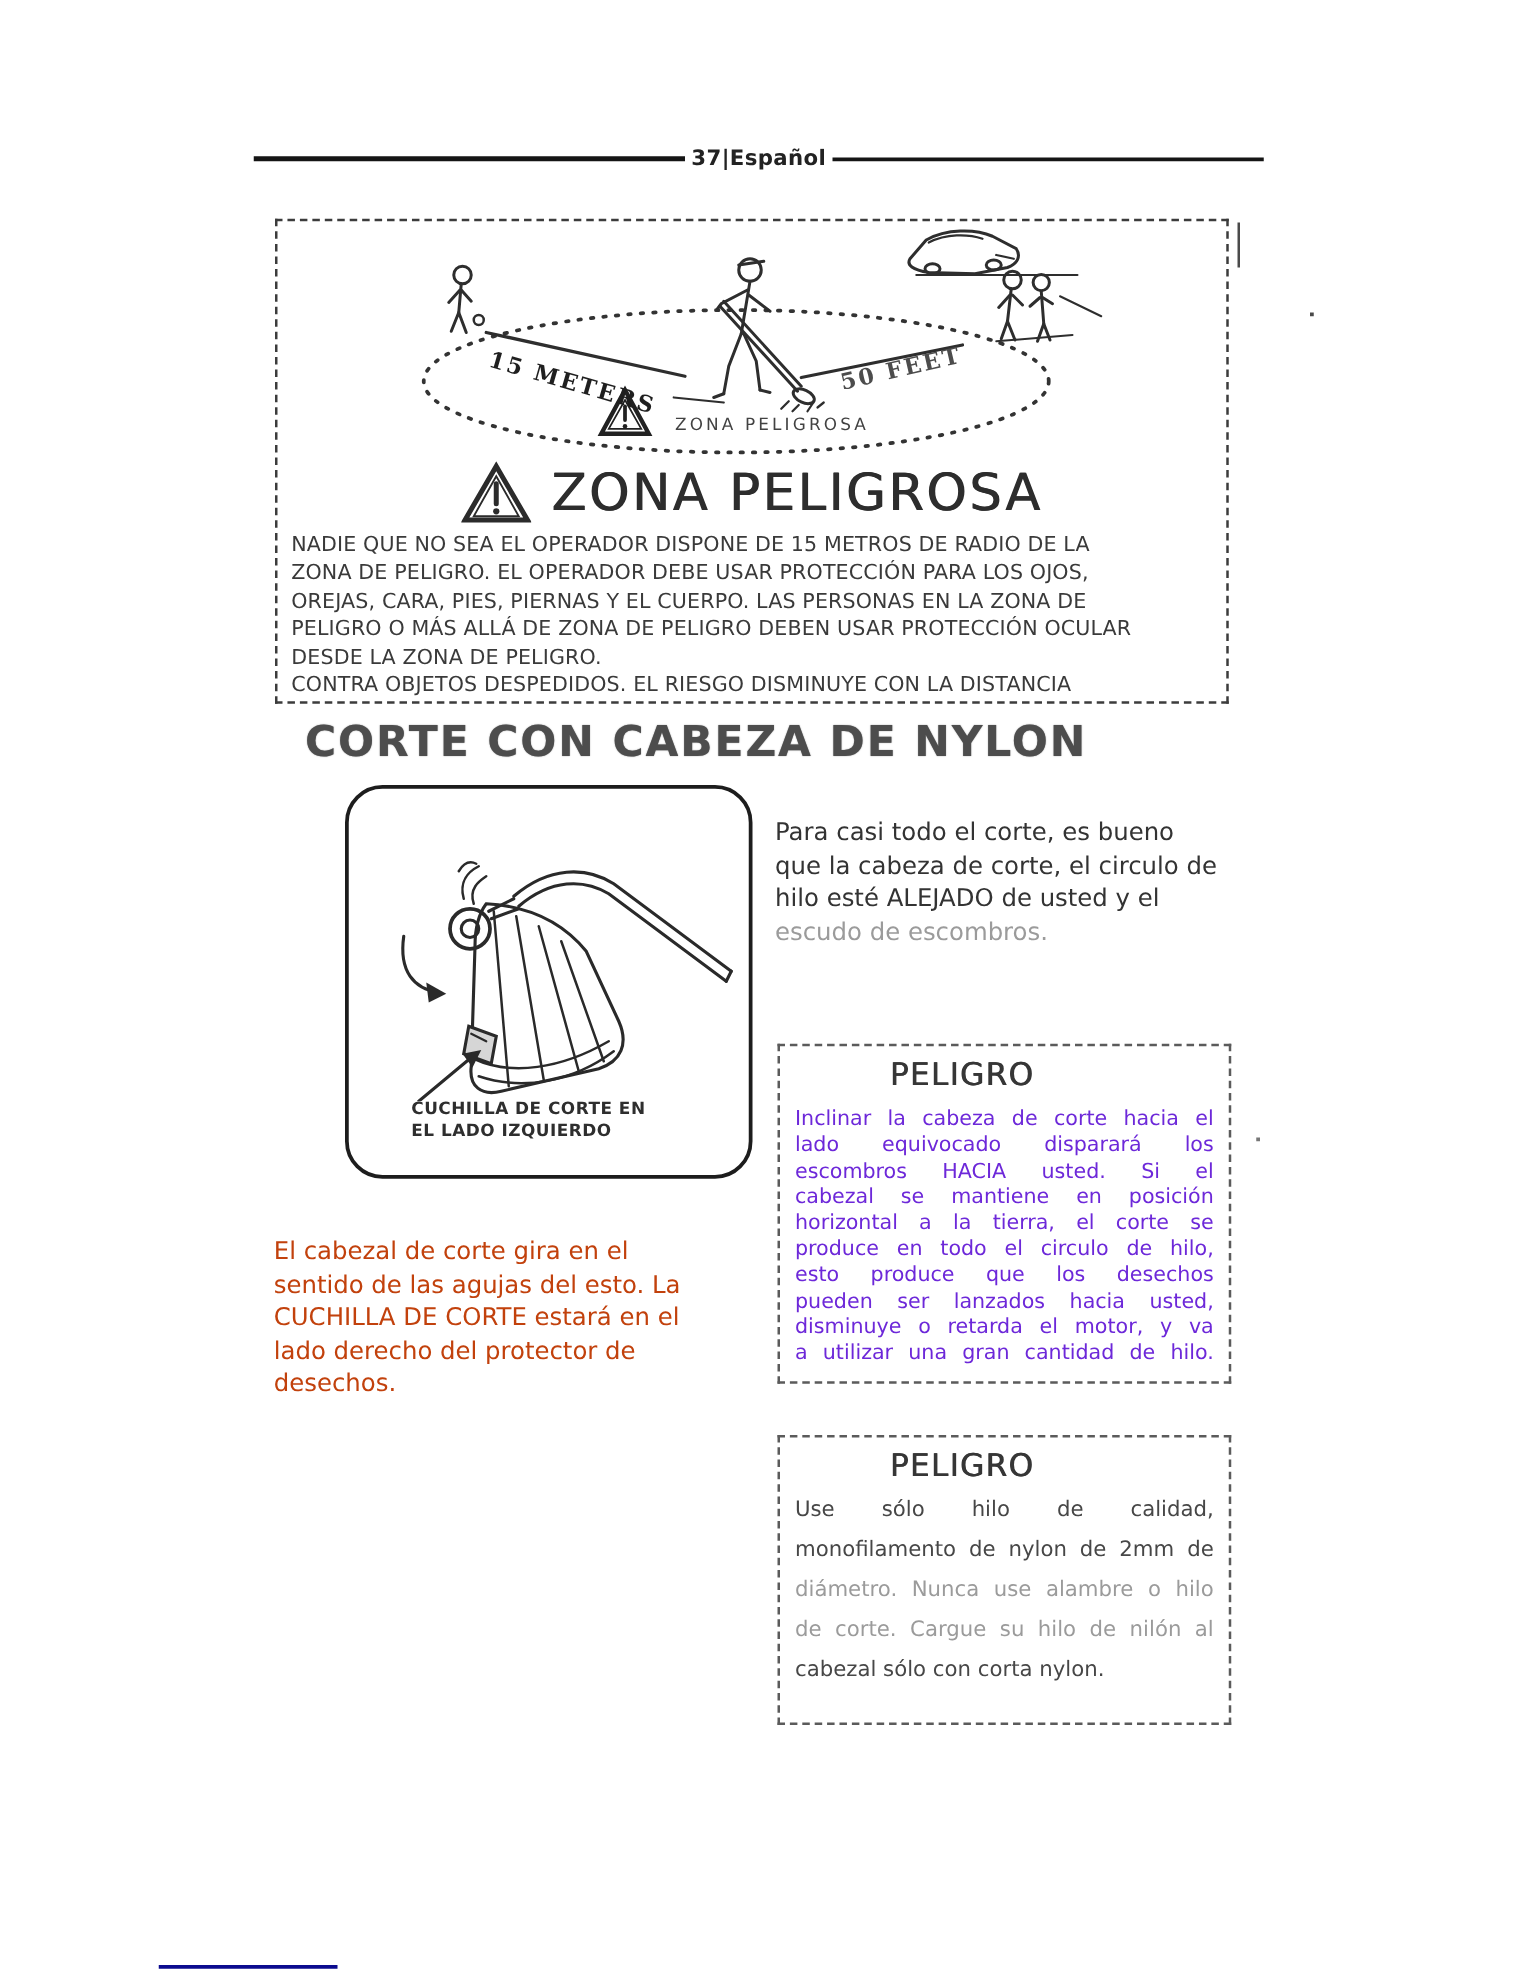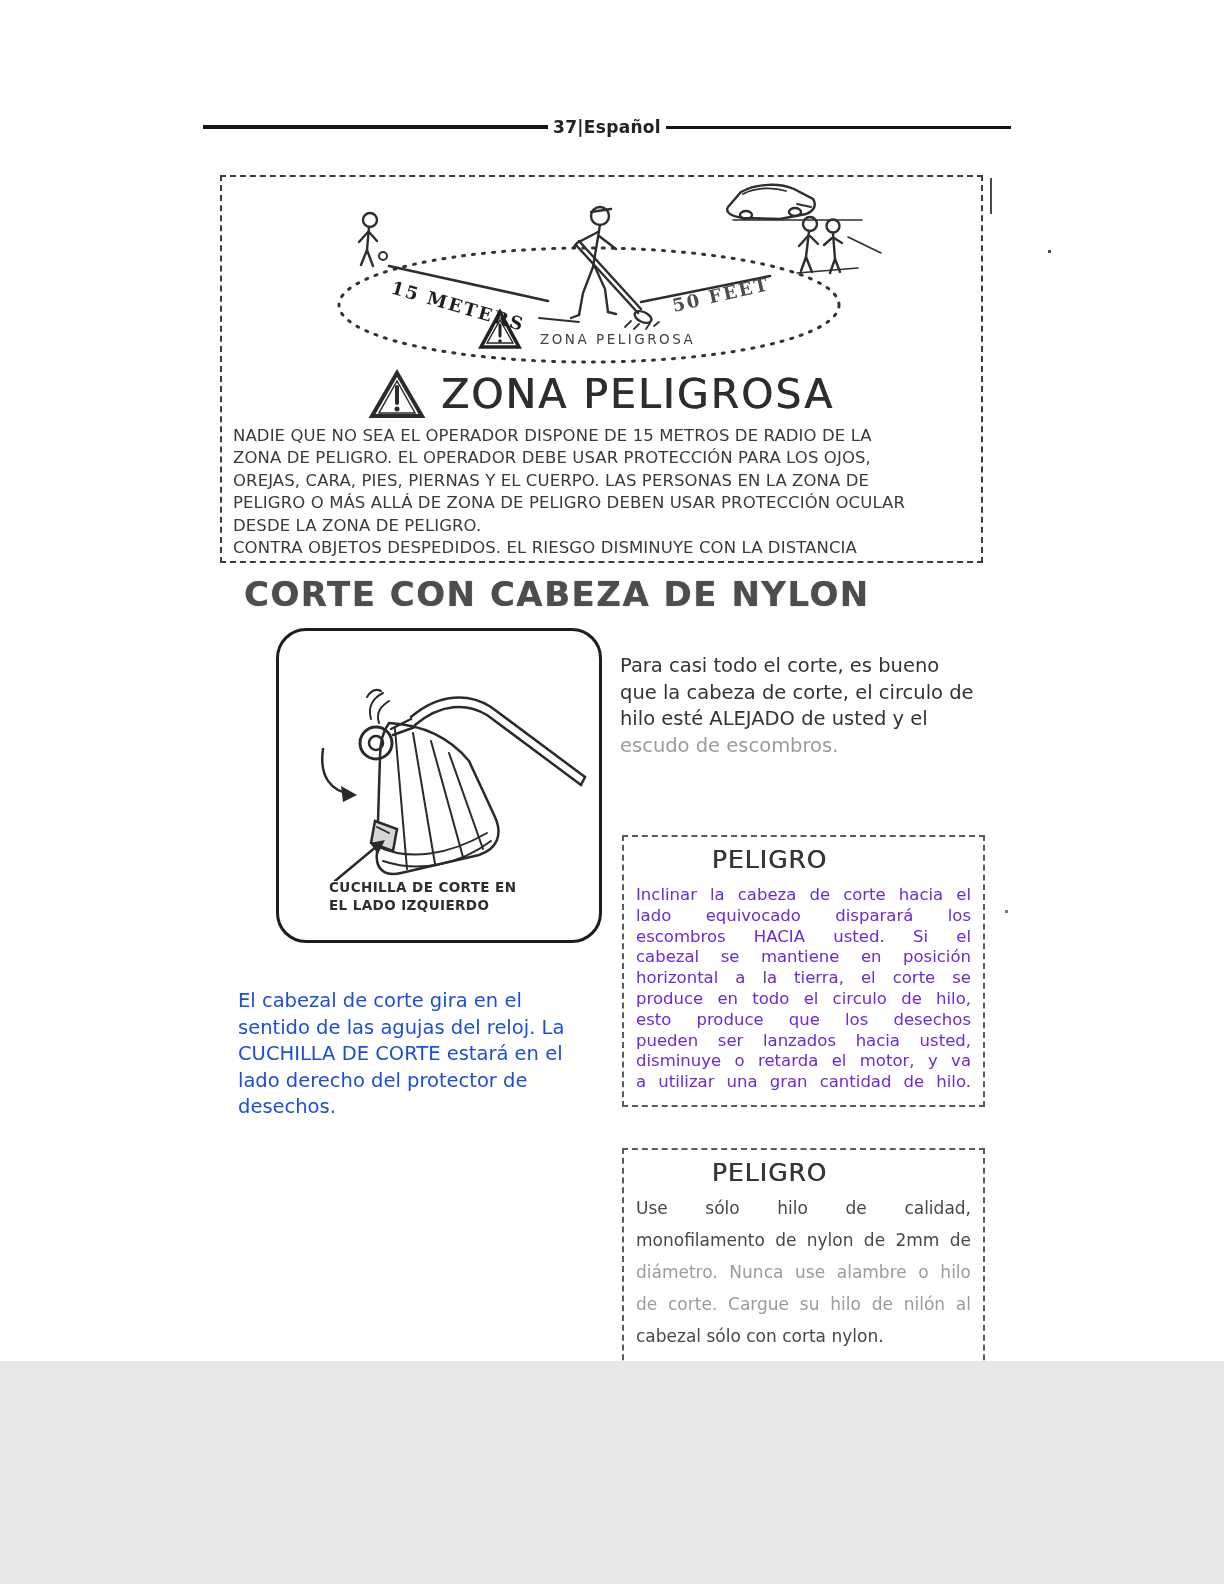--- a/index.html
+++ b/index.html
@@ -1,17 +1,17 @@
 <!DOCTYPE html>
 <html><head>
 <meta charset="utf-8">
 <style>
   html,body{margin:0;padding:0;background:#e8e8e8;}
   #page{
-    position:relative;width:1224px;height:1361px;background:#ffffff;
+    position:relative;width:1224px;height:1584px;background:#ffffff;
     font-family:"DejaVu Sans",sans-serif;color:#2b2b2b;overflow:hidden;
   }
   
   .header{position:absolute;left:203px;top:117px;width:808px;display:flex;align-items:center;}
   .header .rule{flex:1;height:3px;background:#151515;}
   .header .rule.left{height:4px;}
   .page-label{margin:0 5px;font-size:17px;font-weight:bold;color:#222;letter-spacing:.3px;white-space:nowrap;}
   
   .zone-box{
     position:absolute;left:220px;top:175px;width:763px;height:388px;
@@ -32,21 +32,21 @@
     position:absolute;left:240px;top:628px;width:326px;height:315px;
     border:3px solid #1d1d1d;border-radius:30px;box-sizing:border-box;background:#fff;margin-left:36px;
   }
   .nylon-illustration{position:absolute;left:0;top:0;width:320px;height:250px;}
   .nylon-caption{position:absolute;left:50px;top:248px;font-size:13.5px;font-weight:bold;color:#2e2e2e;letter-spacing:.4px;}
   .nylon-caption div{line-height:17.5px;}
   
   .para{position:absolute;font-size:19.5px;}
   .para div{line-height:26.5px;white-space:nowrap;}
   .intro-para{left:620px;top:653px;width:372px;color:#333;}
-  .rotation-para{left:238px;top:988px;width:380px;color:#1d4ed8;}
+  .rotation-para{left:219px;top:988px;width:380px;color:#c2410c;}
   .fade{color:#9b9b9b;}
   
   .dbox{
     position:absolute;left:622px;width:363px;border:2px dashed #5b5b5b;
     box-sizing:border-box;background:#fff;padding:8px 12px 0 12px;
   }
   .dbox-1{top:835px;height:272px;}
   .dbox-2{top:1148px;height:232px;}
   .dbox-title{font-size:25px;color:#363636;letter-spacing:1px;text-align:center;transform:translateX(-34px);text-shadow:.5px 0 0 #363636;}
   .dbox-body{margin-top:11px;}
@@ -238,21 +238,21 @@
         <div>produce en todo el circulo de hilo,</div>
         <div>esto produce que los desechos</div>
         <div>pueden ser lanzados hacia usted,</div>
         <div>disminuye o retarda el motor, y va</div>
         <div>a utilizar una gran cantidad de hilo.</div>
       </div>
   </div>
 
   <div class="para rotation-para">
       <div>El cabezal de corte gira en el</div>
-      <div>sentido de las agujas del reloj. La</div>
+      <div>sentido de las agujas del esto. La</div>
       <div>CUCHILLA DE CORTE estará en el</div>
       <div>lado derecho del protector de</div>
       <div>desechos.</div>
     </div>
 
   <div class="dbox dbox-2">
     <div class="dbox-title">PELIGRO</div>
     <div class="dbox-body">
         <div>Use sólo hilo de calidad,</div>
         <div>monofilamento de nylon de 2mm de</div>

